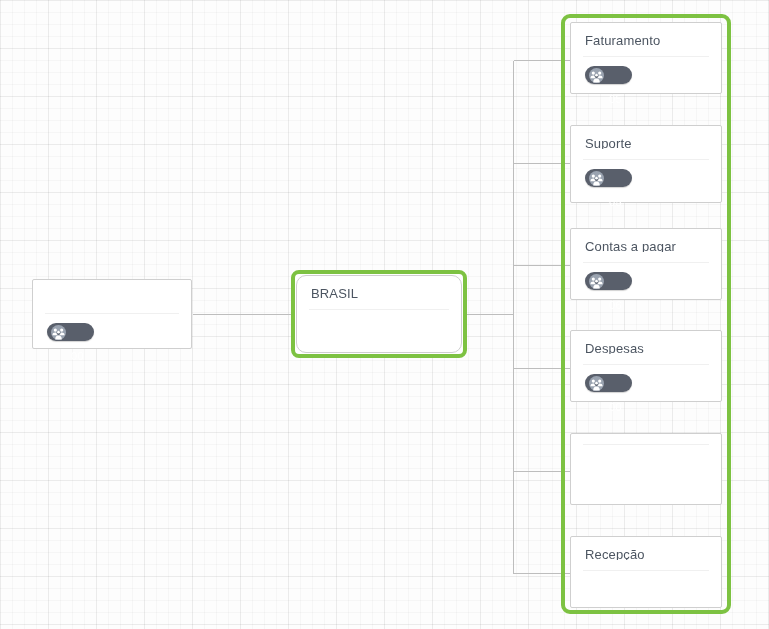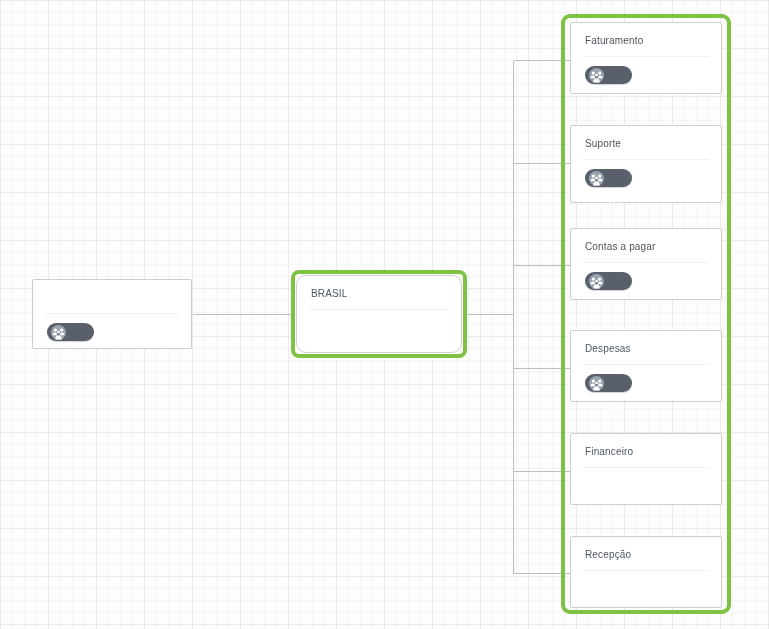--- a/index.html
+++ b/index.html
@@ -54,21 +54,21 @@
   
   .node {
     position: absolute;
     box-sizing: border-box;
     background: #ffffff;
     border: 1px solid #cfcfcf;
     border-radius: 2px;
     z-index: 5;
   }
   .node-title {
-    font-size: 10px;
+    font-size: 13px;
     color: #4c5561;
     letter-spacing: 0.15px;
     padding: 12px 14px 0 14px;
     line-height: 11px;
     height: 11px;
     white-space: nowrap;
     overflow: hidden;
   }
   .node-divider {
     height: 1px;
@@ -228,20 +228,19 @@
             <path d="M1.6 10.3c0-1.5 1.35-2.3 3-2.3s3 .8 3 2.3v.7h-6z" fill="#ffffff"></path>
             <path d="M8.4 10.3c0-1.5 1.35-2.3 3-2.3s3 .8 3 2.3v.7h-6z" fill="#ffffff"></path>
             <circle cx="8" cy="8.6" r="2.1" fill="#5a6270"></circle>
             <circle cx="8" cy="7.6" r="1.5" fill="#ffffff"></circle>
             <path d="M4.6 14.4c0-1.9 1.5-3.1 3.4-3.1s3.4 1.2 3.4 3.1v1h-6.8z" fill="#ffffff"></path>
           </svg>
           <span class="count-value">00</span>
         </div></div>
     </div>
     <div class="node" style="left: 570px; top: 433px; width: 152px; height: 72px;">
-      <div class="node-title">Financeiro</div>
       <div class="node-divider"></div>
     </div>
     <div class="node" style="left: 570px; top: 536px; width: 152px; height: 72px;">
       <div class="node-title">Recepção</div>
       <div class="node-divider"></div>
     </div>
   </div>
 
 </body></html>

